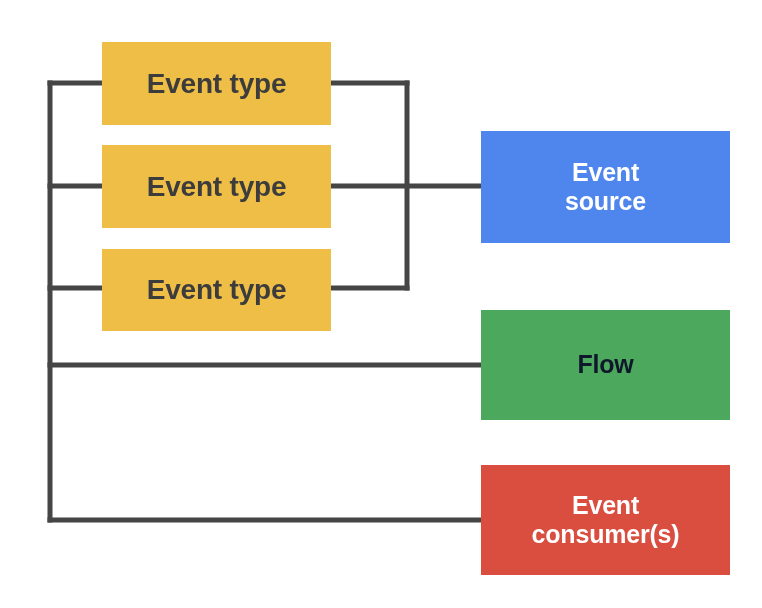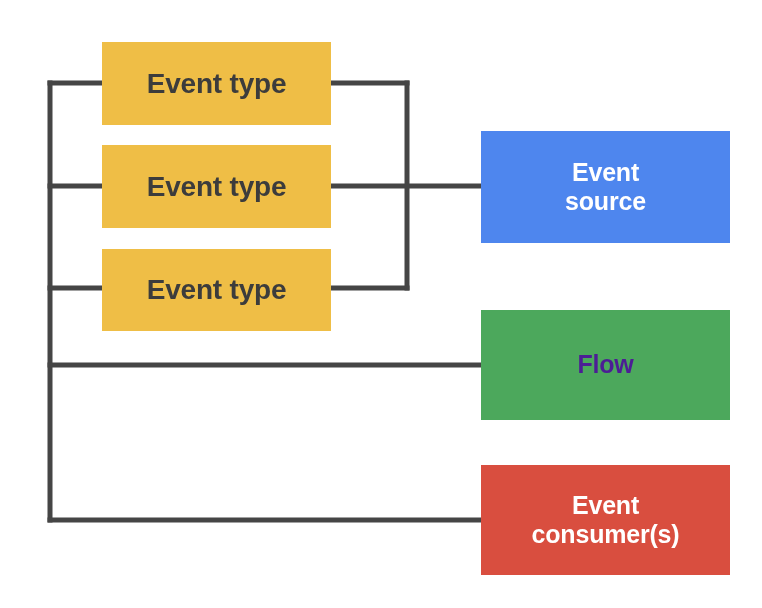--- a/index.html
+++ b/index.html
@@ -81,21 +81,21 @@
 
   <div class="node node-event-type" style="left: 102px; top: 249px; width: 229px; height: 82px; background: rgb(239, 190, 70); color: rgb(60, 60, 60);">
     <span class="node-label">Event type</span>
   </div>
 
   <div class="node node-big" style="left: 481px; top: 131px; width: 249px; height: 112px; background: rgb(78, 134, 238); color: rgb(255, 255, 255);">
     <span class="node-label">Event
 source</span>
   </div>
 
-  <div class="node node-big" style="left: 481px; top: 310px; width: 249px; height: 110px; background: rgb(76, 168, 92); color: #4c1d95;">
+  <div class="node node-big" style="left: 481px; top: 310px; width: 249px; height: 110px; background: rgb(76, 168, 92); color: #0f172a;">
     <span class="node-label">Flow</span>
   </div>
 
   <div class="node node-big" style="left: 481px; top: 465px; width: 249px; height: 110px; background: rgb(217, 78, 63); color: rgb(255, 255, 255);">
     <span class="node-label">Event
 consumer(s)</span>
   </div>
 
 </div>
 

